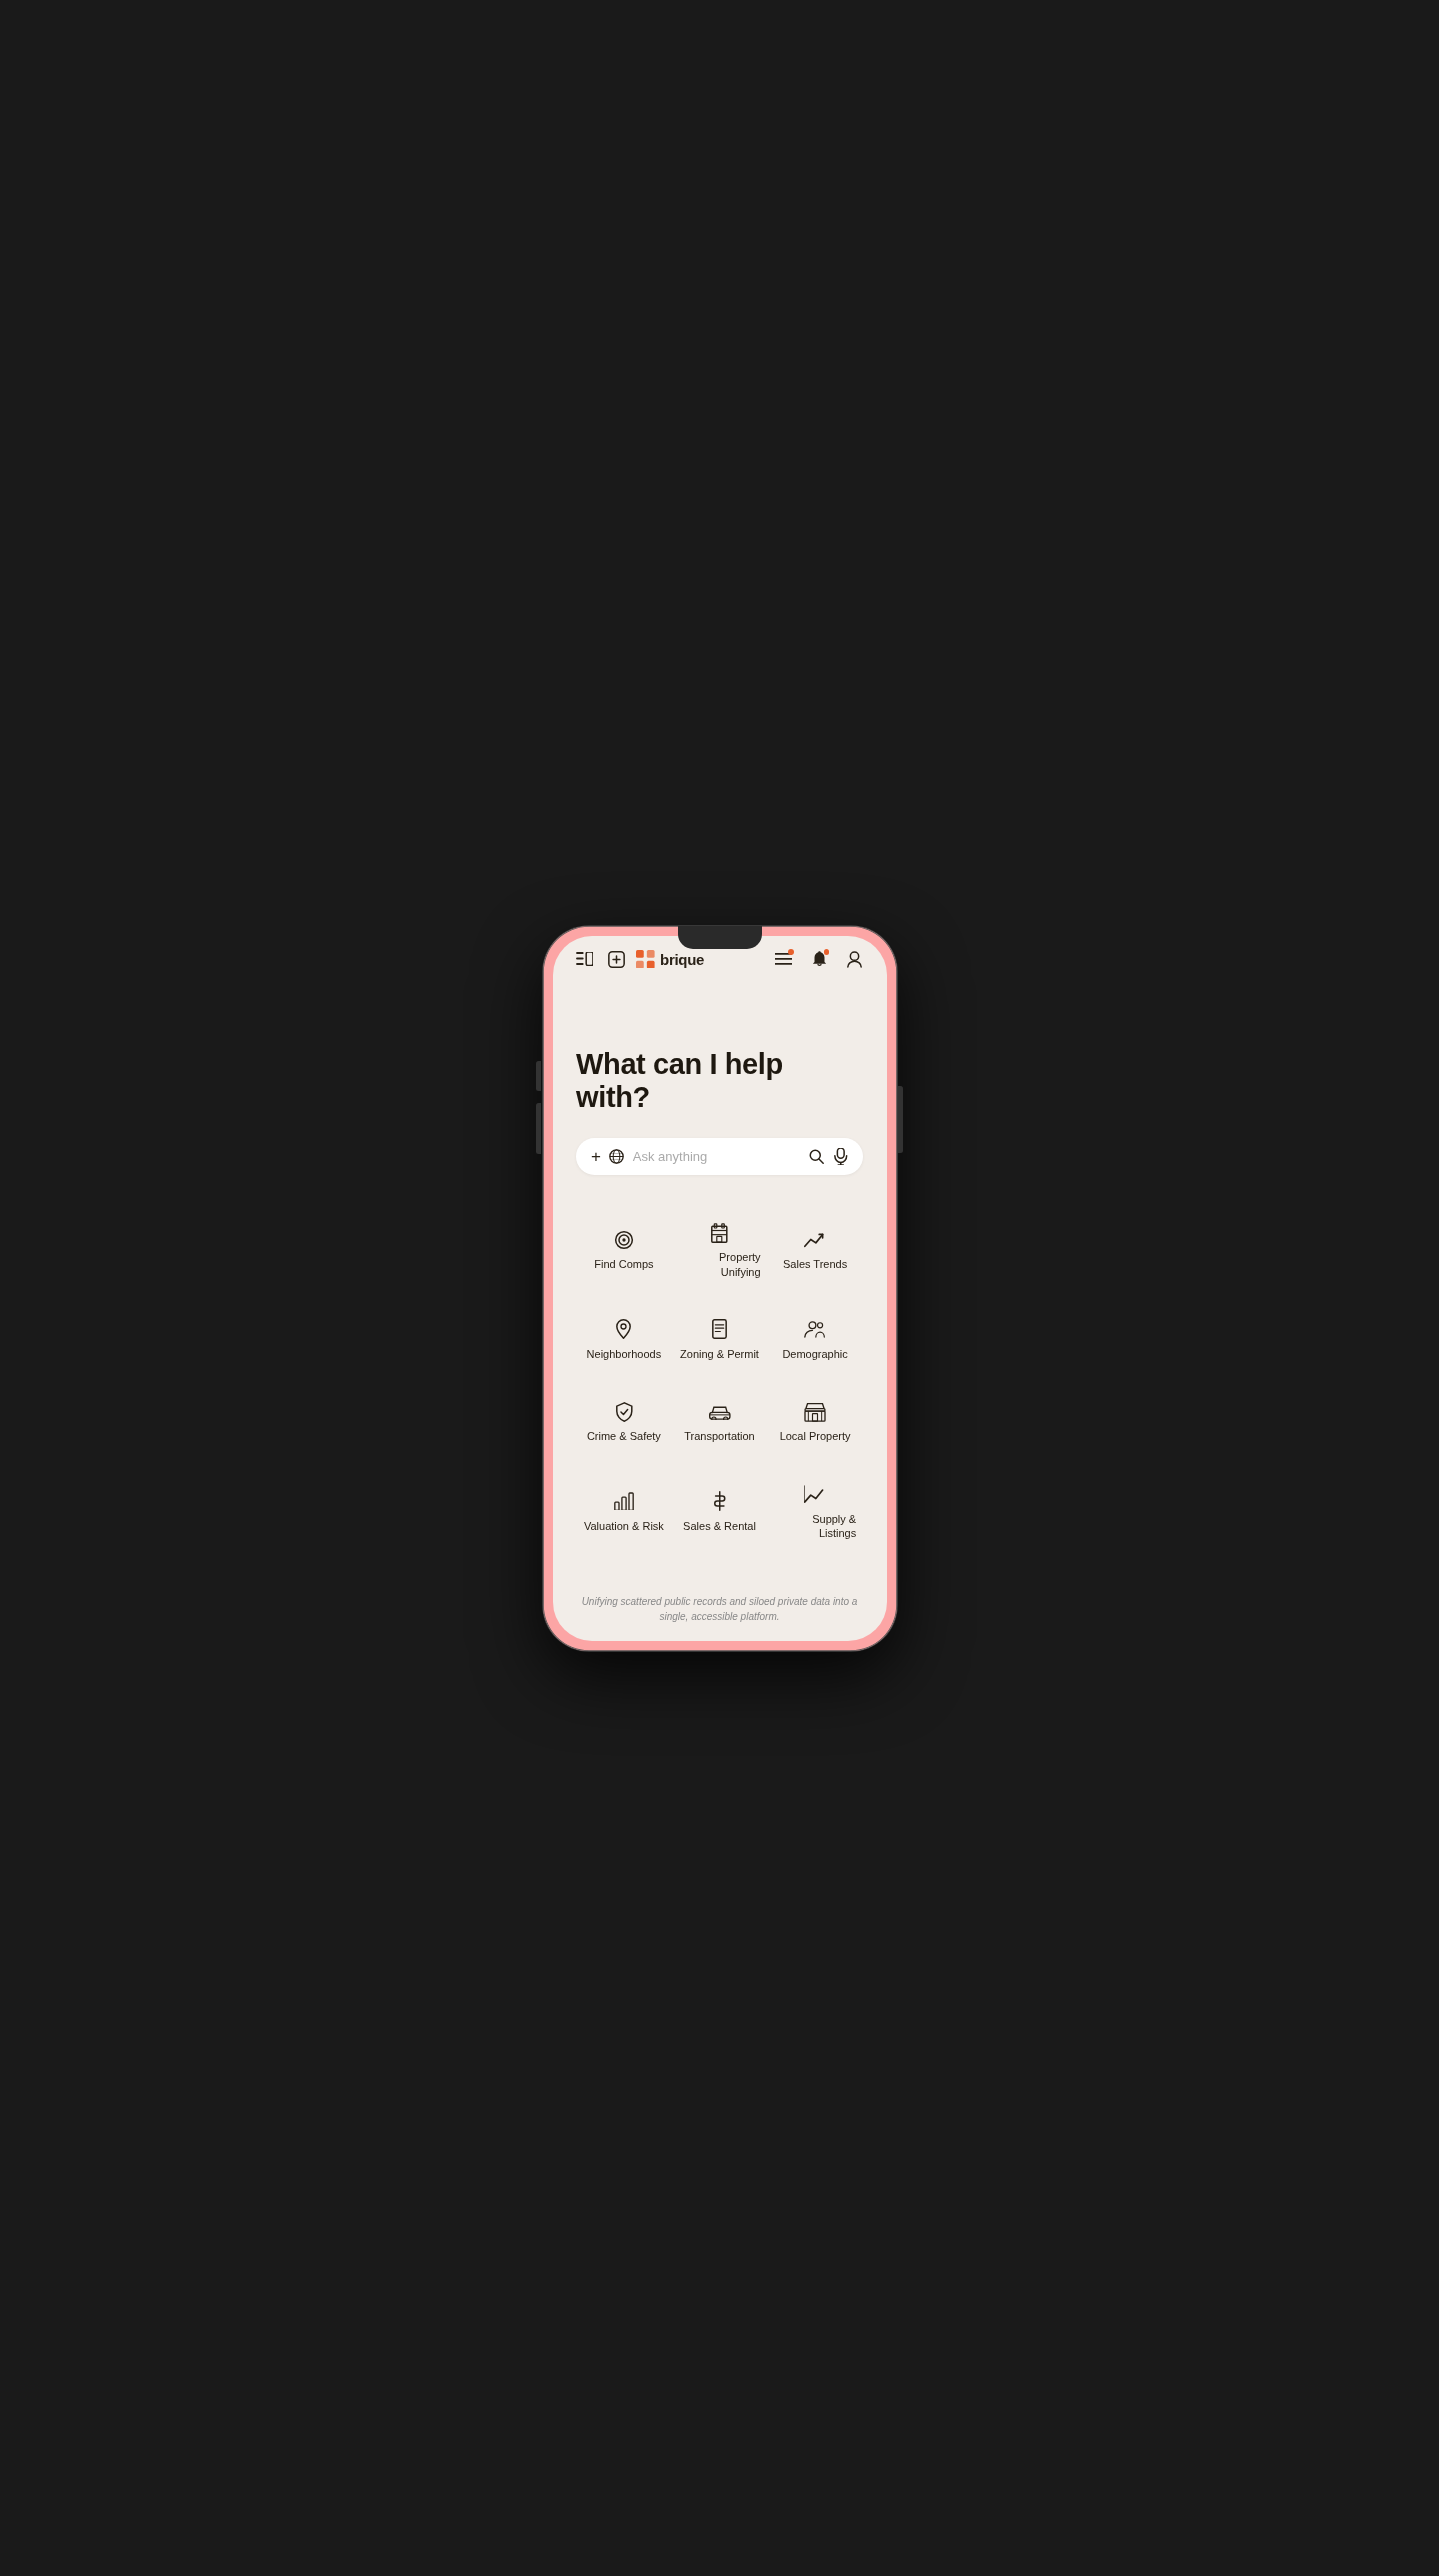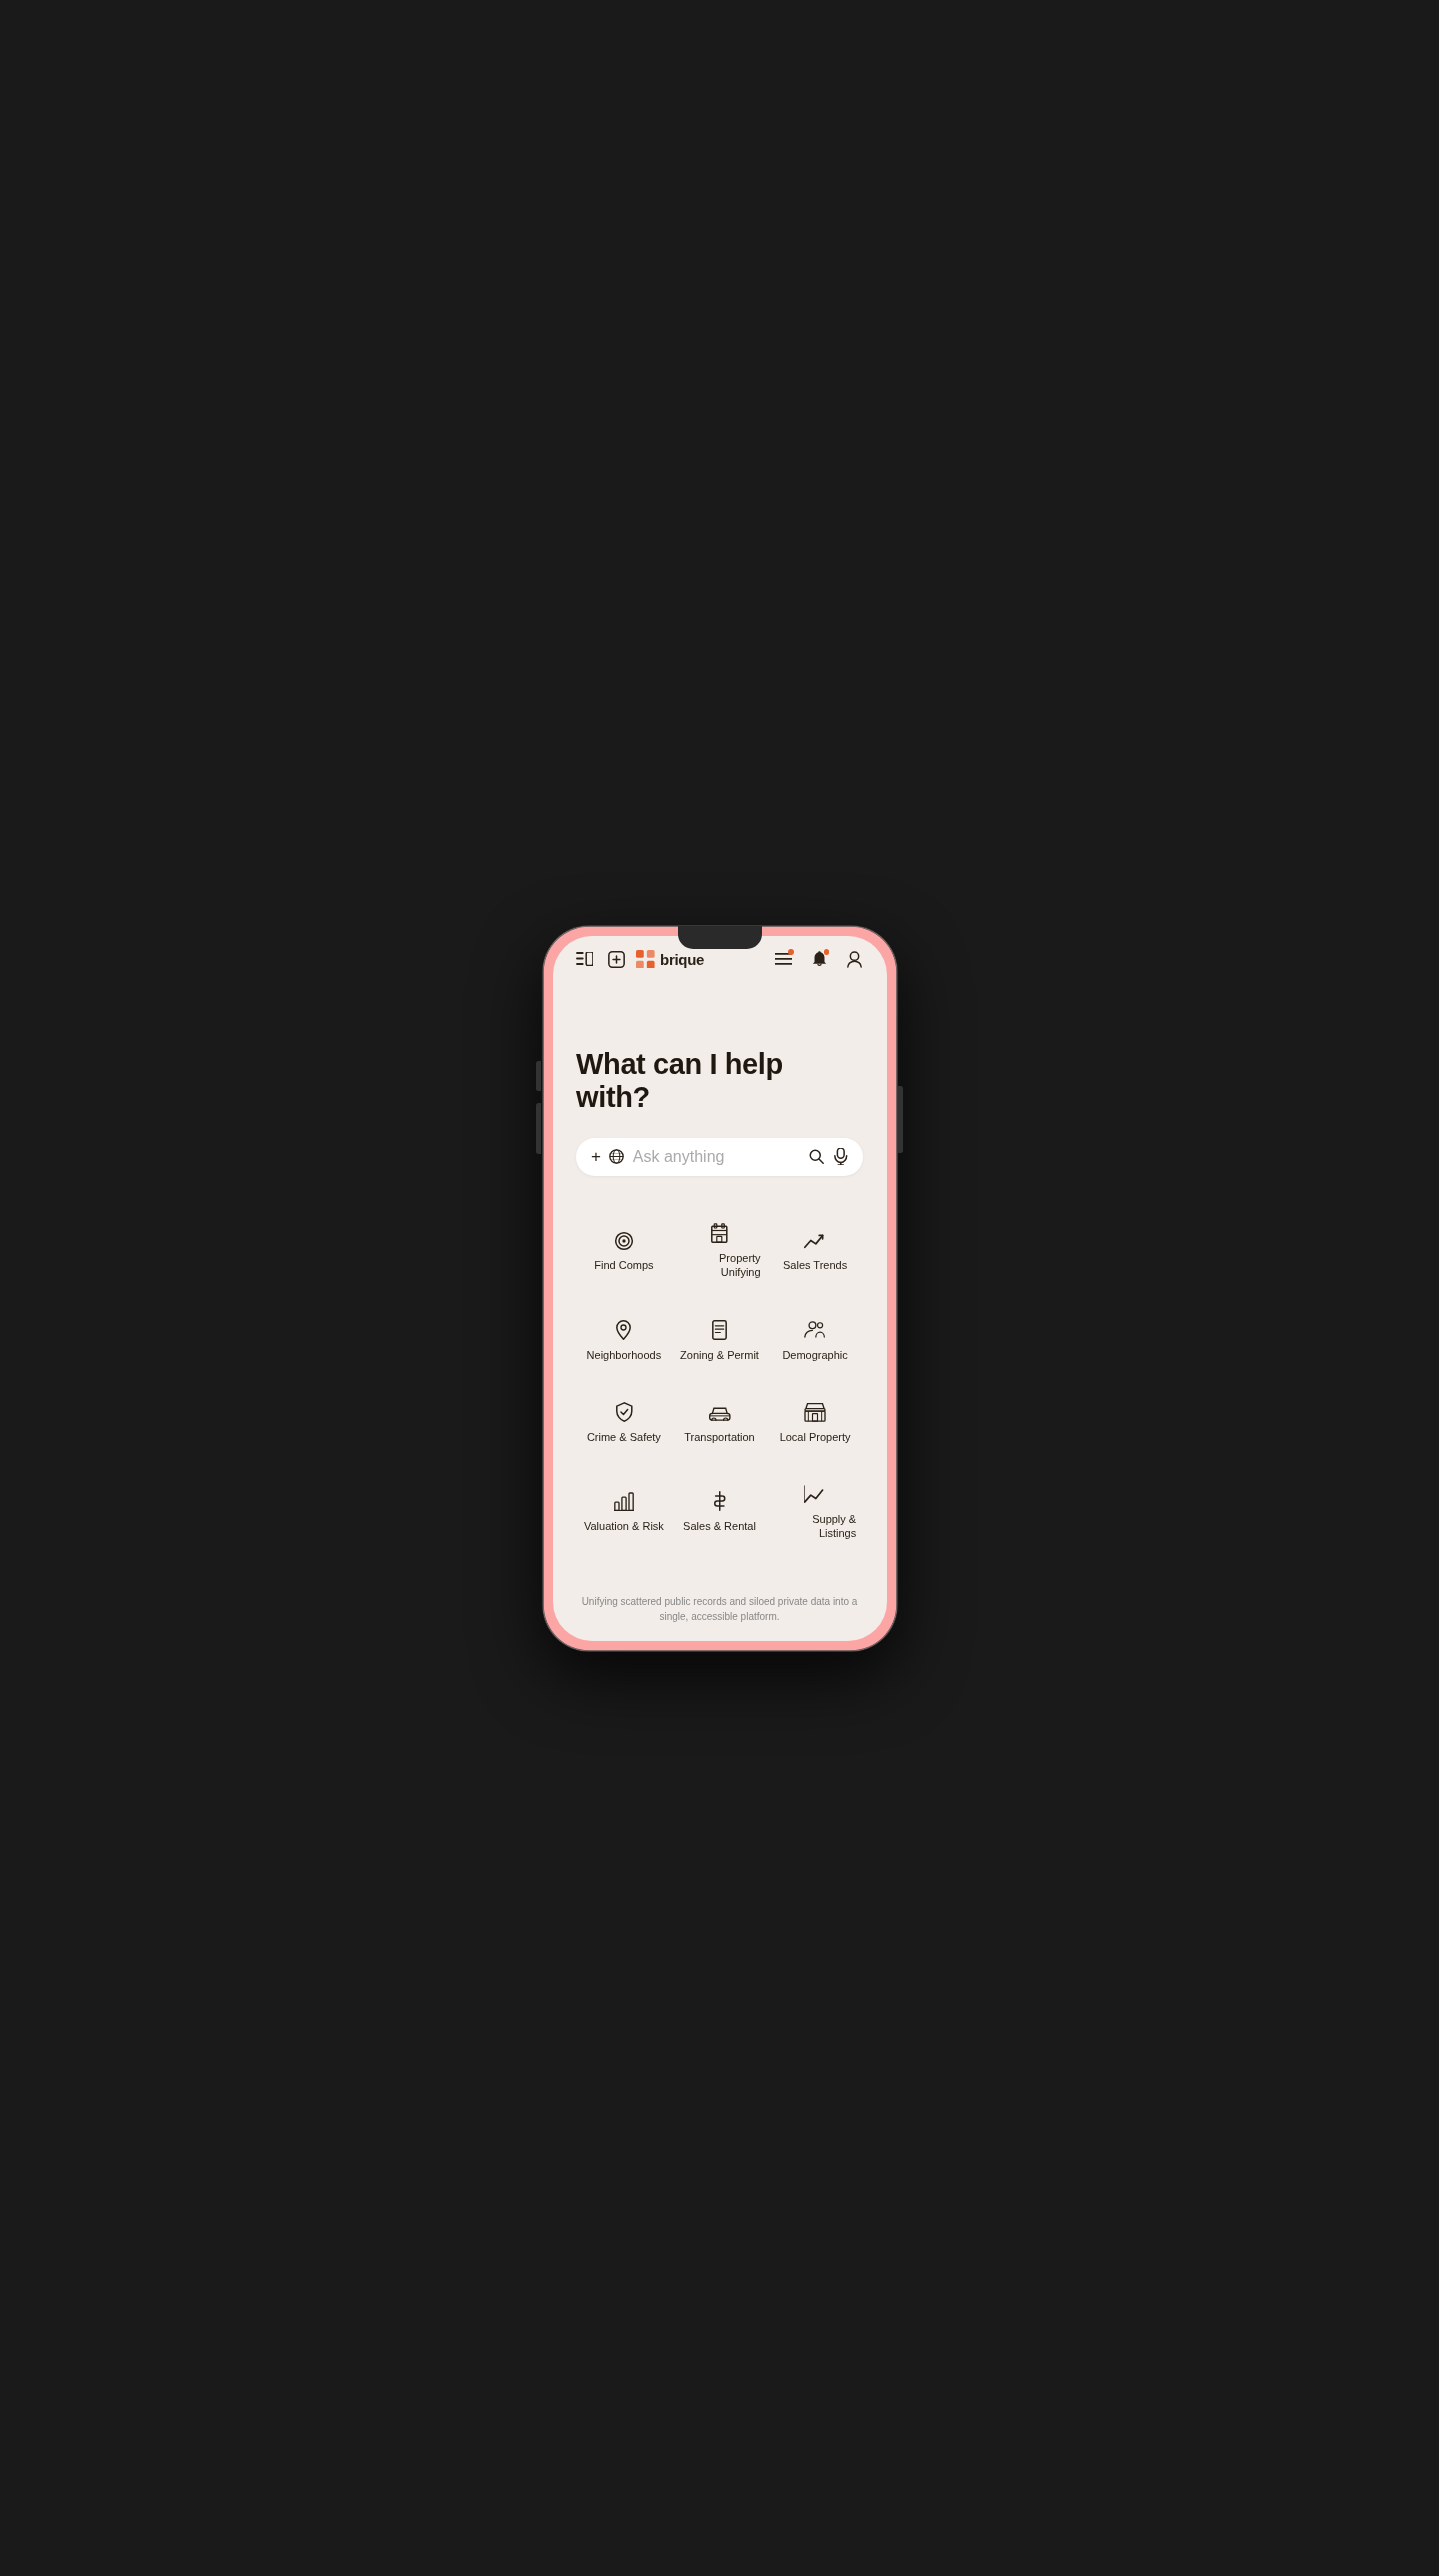--- a/index.html
+++ b/index.html
@@ -178,21 +178,21 @@
       font-weight: 300;
     }
 
     .search-globe {
       color: #2a2218;
       font-size: 13.5px;
     }
 
     .search-input-text {
       flex: 1;
-      font-size: 16px;
+      font-size: 13px;
       color: #aaa;
     }
 
     .search-icons {
       display: flex;
       align-items: center;
       gap: 10px;
       color: #2a2218;
     }
 
@@ -232,20 +232,21 @@
       line-height: 1.3;
     }
 
     
     .footer-text {
       text-align: center;
       font-size: 10px;
       color: #888;
       line-height: 1.5;
       padding: 13.5px 17px 17px;
+      font-style: italic;
     }
 
     
     svg {
       display: block;
     }
   </style>
 </head>
 <body>
 

